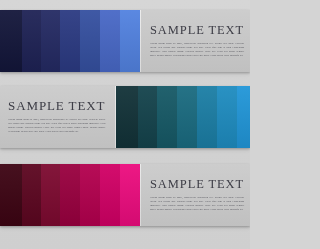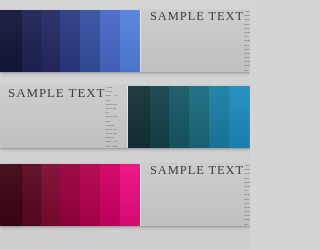--- a/index.html
+++ b/index.html
@@ -53,21 +53,21 @@
     flex: 0 0 auto;
   }
 
   
   .panel {
     flex: 1 1 auto;
     height: 100%;
     background: linear-gradient(to bottom, #cdcdcd 0%, #c6c6c6 55%, #c0c0c0 100%);
     position: relative;
     display: flex;
-    flex-direction: row;
+    flex-direction: column;
     justify-content: center;
     box-sizing: border-box;
     padding: 0 7px;
   }
   .panel-left  { padding-left: 8px;  padding-right: 10px; }
   .panel-right { padding-left: 9px;  padding-right: 8px; }
 
   .headline {
     font-family: "Liberation Serif", serif;
     font-size: 12.5px;

